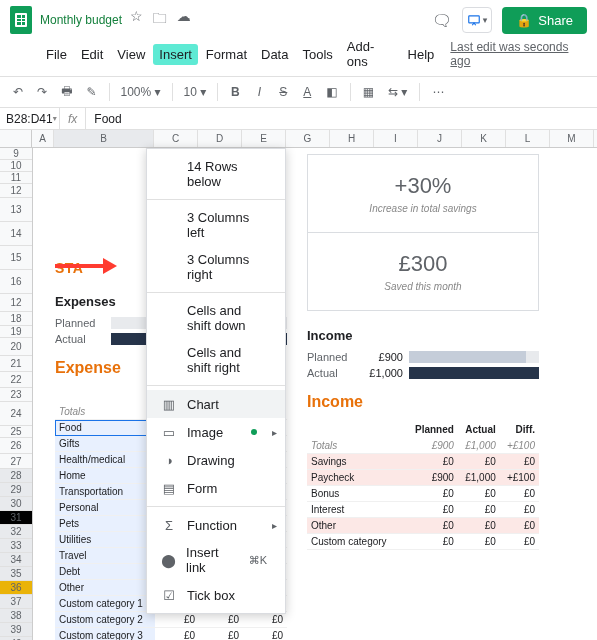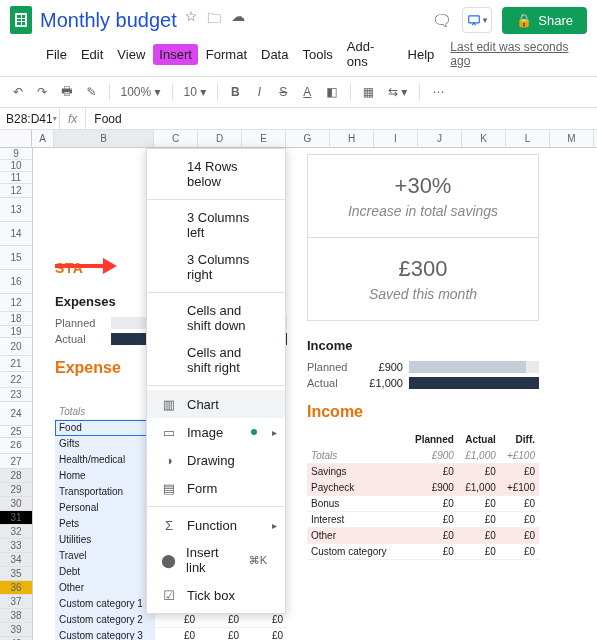--- a/index.html
+++ b/index.html
@@ -4,32 +4,32 @@
 <style>
   * { box-sizing: border-box; margin: 0; padding: 0; }
   body { font-family: Arial, sans-serif; font-size: 12px; color: #202124; background: #fff; width: 597px; overflow: hidden; }
   
   
   .title-bar { display: flex; align-items: center; padding: 6px 10px 2px 10px; gap: 8px; }
   .sheets-logo { width: 22px; height: 28px; background: #0f9d58; border-radius: 2px; position: relative; display:flex; align-items:center; justify-content:center; }
   .sheets-logo::after { content:''; position:absolute; width:12px; height:14px; background:white; border-radius:1px; }
   .sheets-logo-inner { position:absolute; z-index:1; width:8px; height:10px; display:grid; grid-template-columns:1fr 1fr; grid-template-rows:1fr 1fr 1fr; gap:1px; }
   .sheets-logo-inner span { background:#0f9d58; }
-  .doc-title { font-size: 20px; color: #1d4ed8; font-weight: 400; }
+  .doc-title { font-size: 12px; color: #15803d; font-weight: 400; }
   .title-icons { display: flex; gap: 10px; color: #5f6368; }
   .title-icons span { cursor: pointer; font-size:14px; }
   .title-right { margin-left: auto; display: flex; gap: 10px; align-items: center; }
   .share-btn { background: #0f9d58; color: #fff; padding: 6px 14px; border-radius: 4px; font-size: 13px; font-weight: 500; display:flex; align-items:center; gap:6px; cursor:pointer; }
   .present-btn { width:30px; height:26px; border:1px solid #dadce0; border-radius:4px; display:flex; align-items:center; justify-content:center; cursor:pointer; background:#fff; }
   .comment-btn { font-size:16px; color:#5f6368; cursor:pointer; }
   
   
   .menu-bar { display: flex; gap: 2px; padding: 0 10px 4px 40px; font-size: 13px; color: #202124; align-items: center; }
   .menu-bar .menu-item { padding: 3px 6px; cursor: pointer; border-radius: 3px; }
-  .menu-bar .menu-item.active { background: #d946ef; }
+  .menu-bar .menu-item.active { background: #5eead4; }
   .last-edit { color: #5f6368; text-decoration: underline; font-size: 12px; margin-left: 8px; }
   
   
   .toolbar { display: flex; align-items: center; gap: 4px; padding: 4px 8px; border-top: 1px solid #e0e0e0; border-bottom: 1px solid #e0e0e0; font-size: 12px; color: #5f6368; }
   .tb-btn { padding: 4px 5px; cursor: pointer; border-radius: 2px; display:flex; align-items:center; justify-content:center; min-width:20px; height:22px; }
   .tb-sep { width: 1px; height: 18px; background: #e0e0e0; margin: 0 3px; }
   .tb-text { padding: 0 4px; }
   
   
   .formula-bar { display: flex; align-items: center; border-bottom: 1px solid #e0e0e0; height: 22px; font-size: 12px; }
@@ -64,21 +64,21 @@
   .arrow-line { width: 48px; height: 4px; background: #ff3b30; }
   .arrow-head { width: 0; height: 0; border-left: 14px solid #ff3b30; border-top: 8px solid transparent; border-bottom: 8px solid transparent; }
   
   
   .dash { position: absolute; left: 0; top: 0; display: flex; gap: 20px; padding-left: 22px; }
   .col-left { width: 232px; }
   .col-right { width: 232px; }
   
   .stat-box { border: 1px solid #dadde1; padding: 18px 0; text-align: center; margin-bottom: -1px; }
   .stat-big { font-size: 22px; color: #5f6368; font-weight: 400; }
-  .stat-sub { font-size: 14px; color: #888; font-style: italic; margin-top: 4px; }
+  .stat-sub { font-size: 10px; color: #888; font-style: italic; margin-top: 4px; }
   
   .section-title { font-weight: bold; color: #202124; font-size: 13px; margin-top: 18px; margin-bottom: 8px; }
   .bar-row { display: flex; align-items: center; font-size: 11px; margin-bottom: 4px; gap: 6px; }
   .bar-label { width: 50px; color: #5f6368; }
   .bar-val { width: 40px; text-align: right; color: #202124; }
   .bar-track { flex: 1; height: 12px; background: #e8eaed; position: relative; }
   .bar-fill { height: 100%; background: #26344a; }
   
   .orange-title { color: #e8710a; font-size: 16px; font-weight: bold; margin-top: 14px; margin-bottom: 10px; }
   
@@ -207,21 +207,21 @@
       <div class="row-h" style="height: 24px;">16</div>
       <div class="row-h" style="height: 18px;">12</div>
       <div class="row-h" style="height: 14px;">18</div>
       <div class="row-h" style="height: 12px;">19</div>
       <div class="row-h" style="height: 18px;">20</div>
       <div class="row-h" style="height: 16px;">21</div>
       <div class="row-h" style="height: 16px;">22</div>
       <div class="row-h" style="height: 14px;">23</div>
       <div class="row-h" style="height: 24px;">24</div>
       <div class="row-h" style="height: 12px;">25</div>
-      <div class="row-h" style="height: 16px; font-family: Liberation Mono, monospace;">26</div>
+      <div class="row-h" style="height: 16px;">26</div>
       <div class="row-h" style="height: 15px;">27</div>
       <div class="row-h" style="height: 14px; background: rgb(232, 234, 237);">28</div>
       <div class="row-h" style="height: 14px; background: rgb(232, 234, 237);">29</div>
       <div class="row-h" style="height: 14px; background: rgb(232, 234, 237);">30</div>
       <div class="row-h" style="height: 14px; background: #000000;">31</div>
       <div class="row-h" style="height: 14px; background: rgb(232, 234, 237);">32</div>
       <div class="row-h" style="height: 14px; background: rgb(232, 234, 237);">33</div>
       <div class="row-h" style="height: 14px; background: rgb(232, 234, 237);">34</div>
       <div class="row-h" style="height: 14px; background: rgb(232, 234, 237);">35</div>
       <div class="row-h" style="height: 14px; background: #eab308;">36</div>

